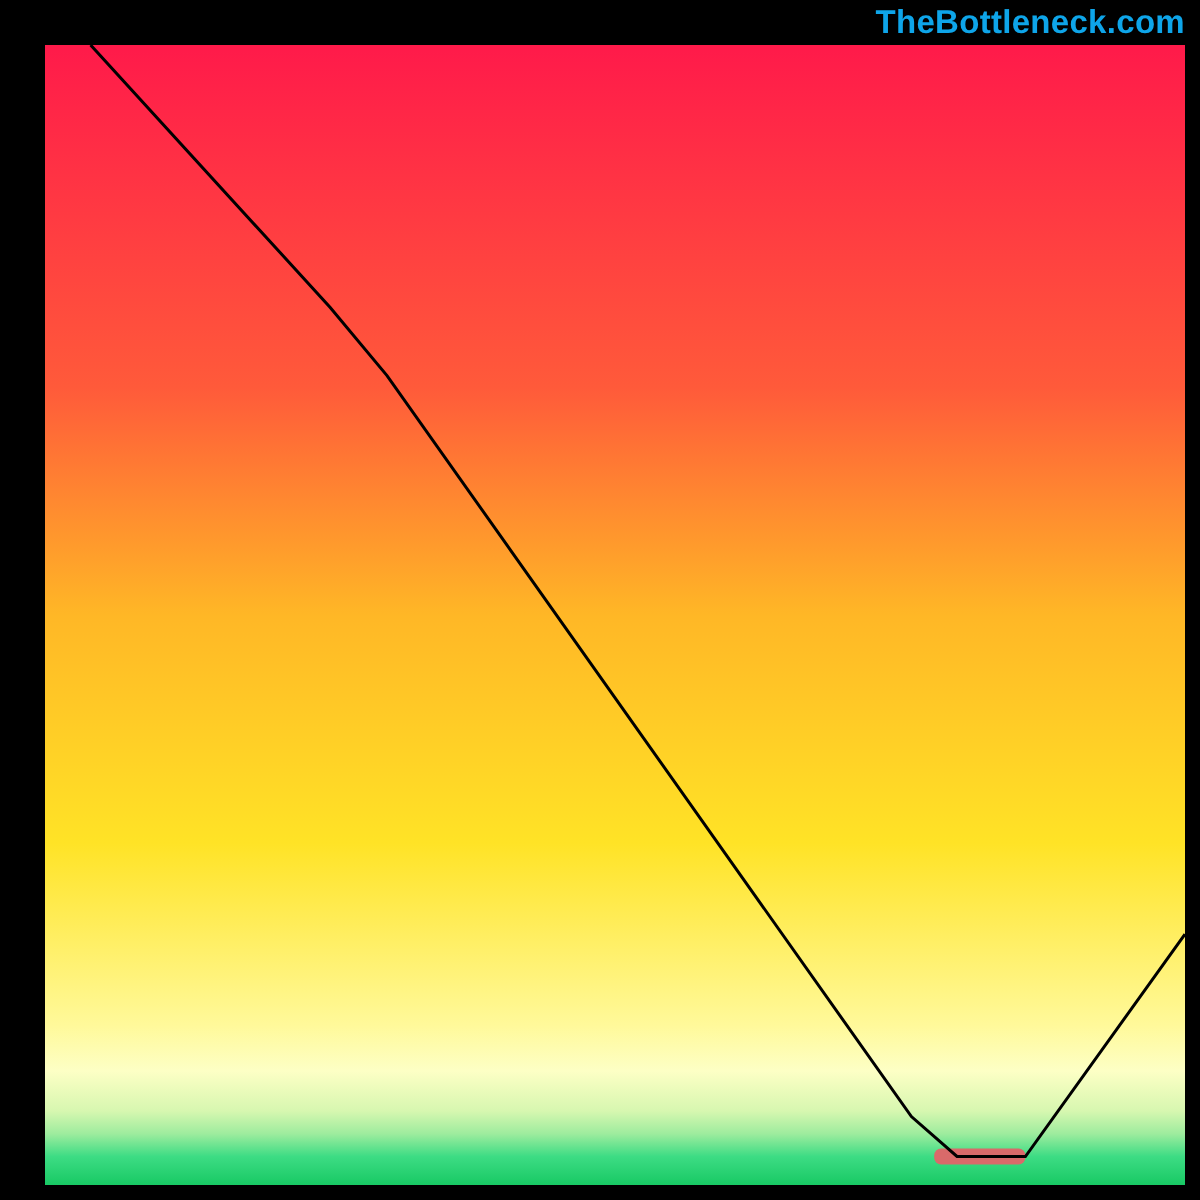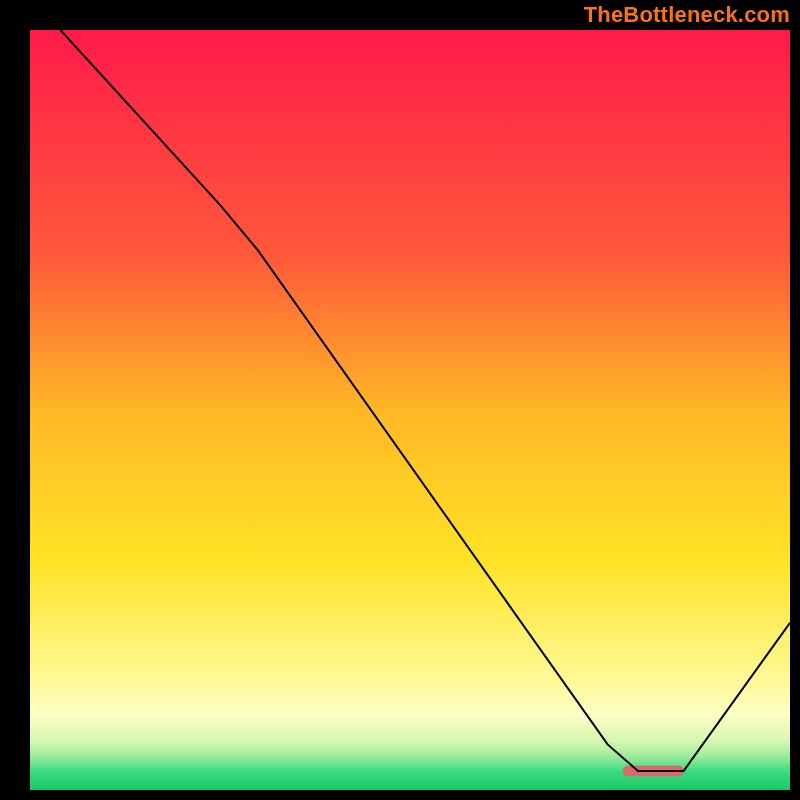--- a/index.html
+++ b/index.html
@@ -13,21 +13,21 @@
   .frame {
     position: relative;
     width: 800px;
     height: 800px;
     background: #000;
   }
   .watermark {
     position: absolute;
     top: 2px;
     right: 10px;
-    color: #f97316;
+    color: #0ea5e9;
     font-size: 22px;
     font-weight: 600;
     letter-spacing: 0.2px;
   }
   .plot {
     position: absolute;
     left: 30px;
     top: 30px;
     width: 760px;
     height: 760px;

